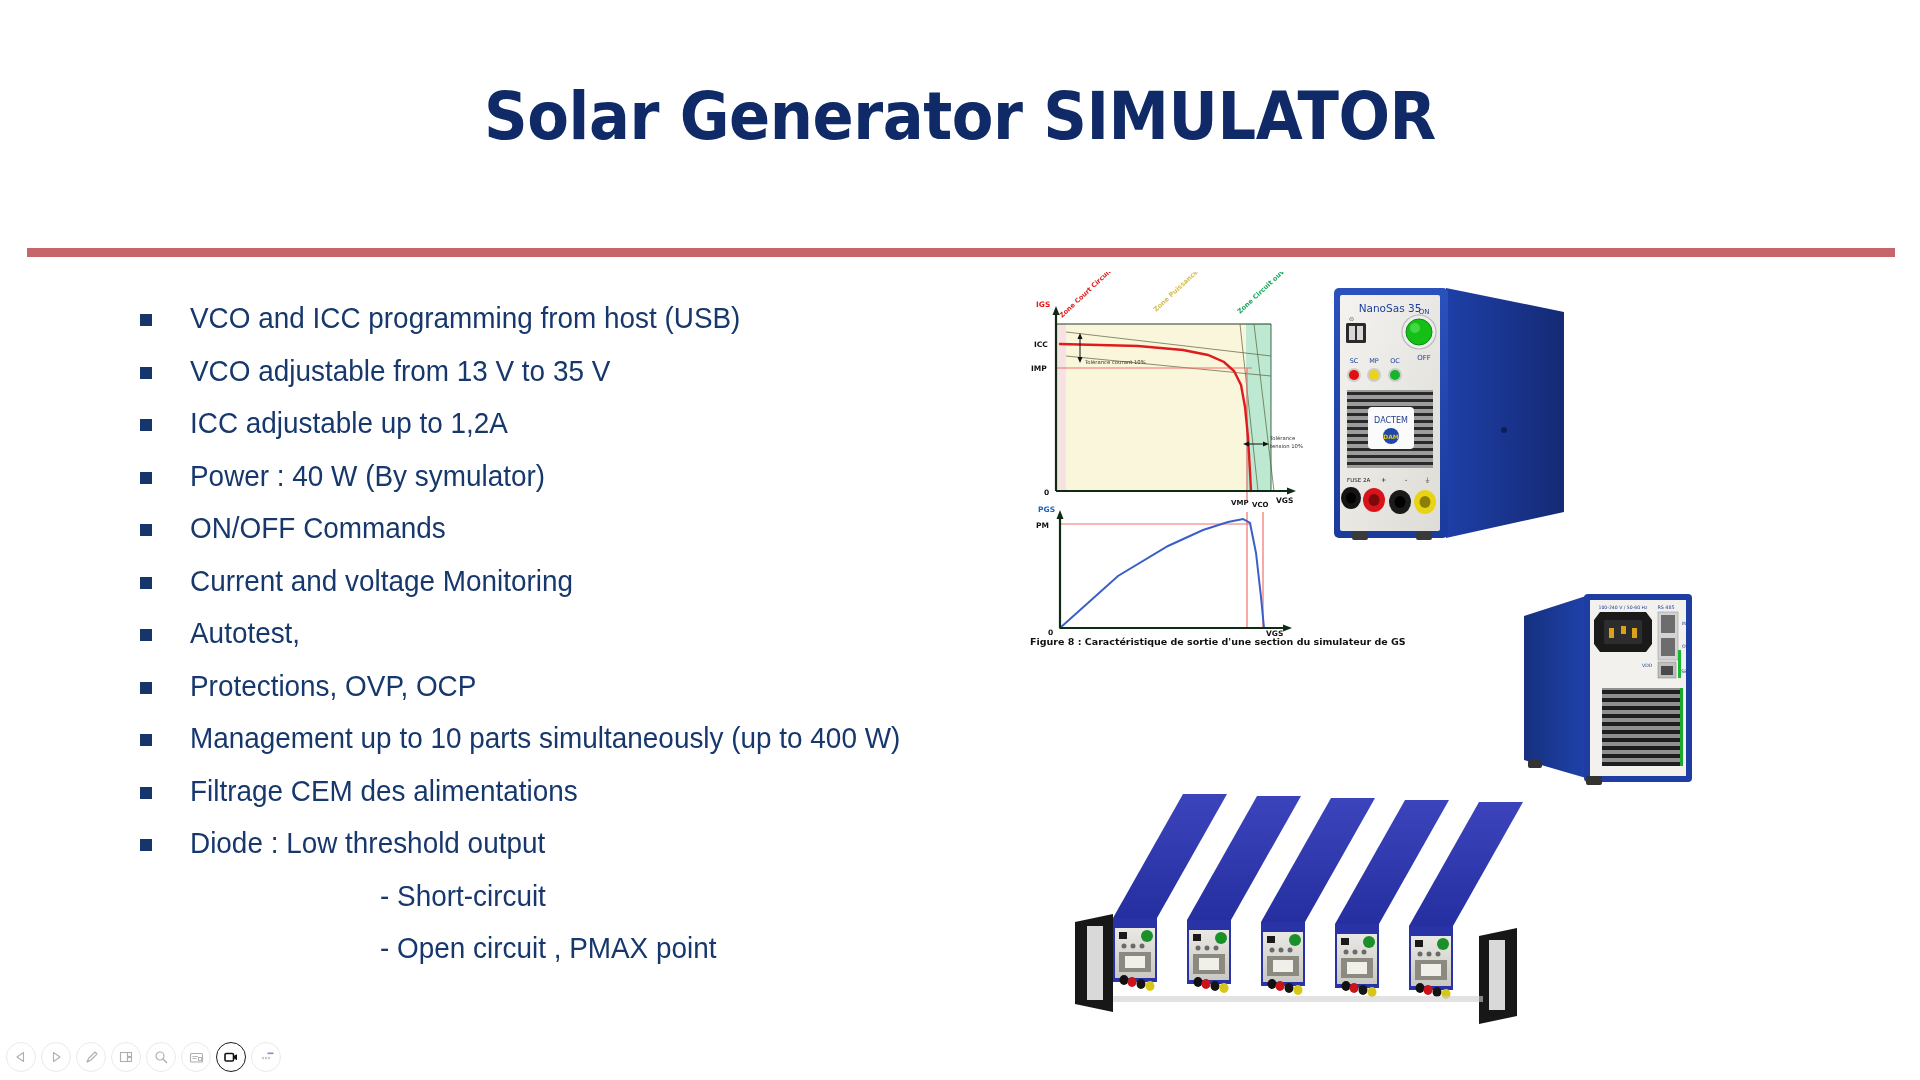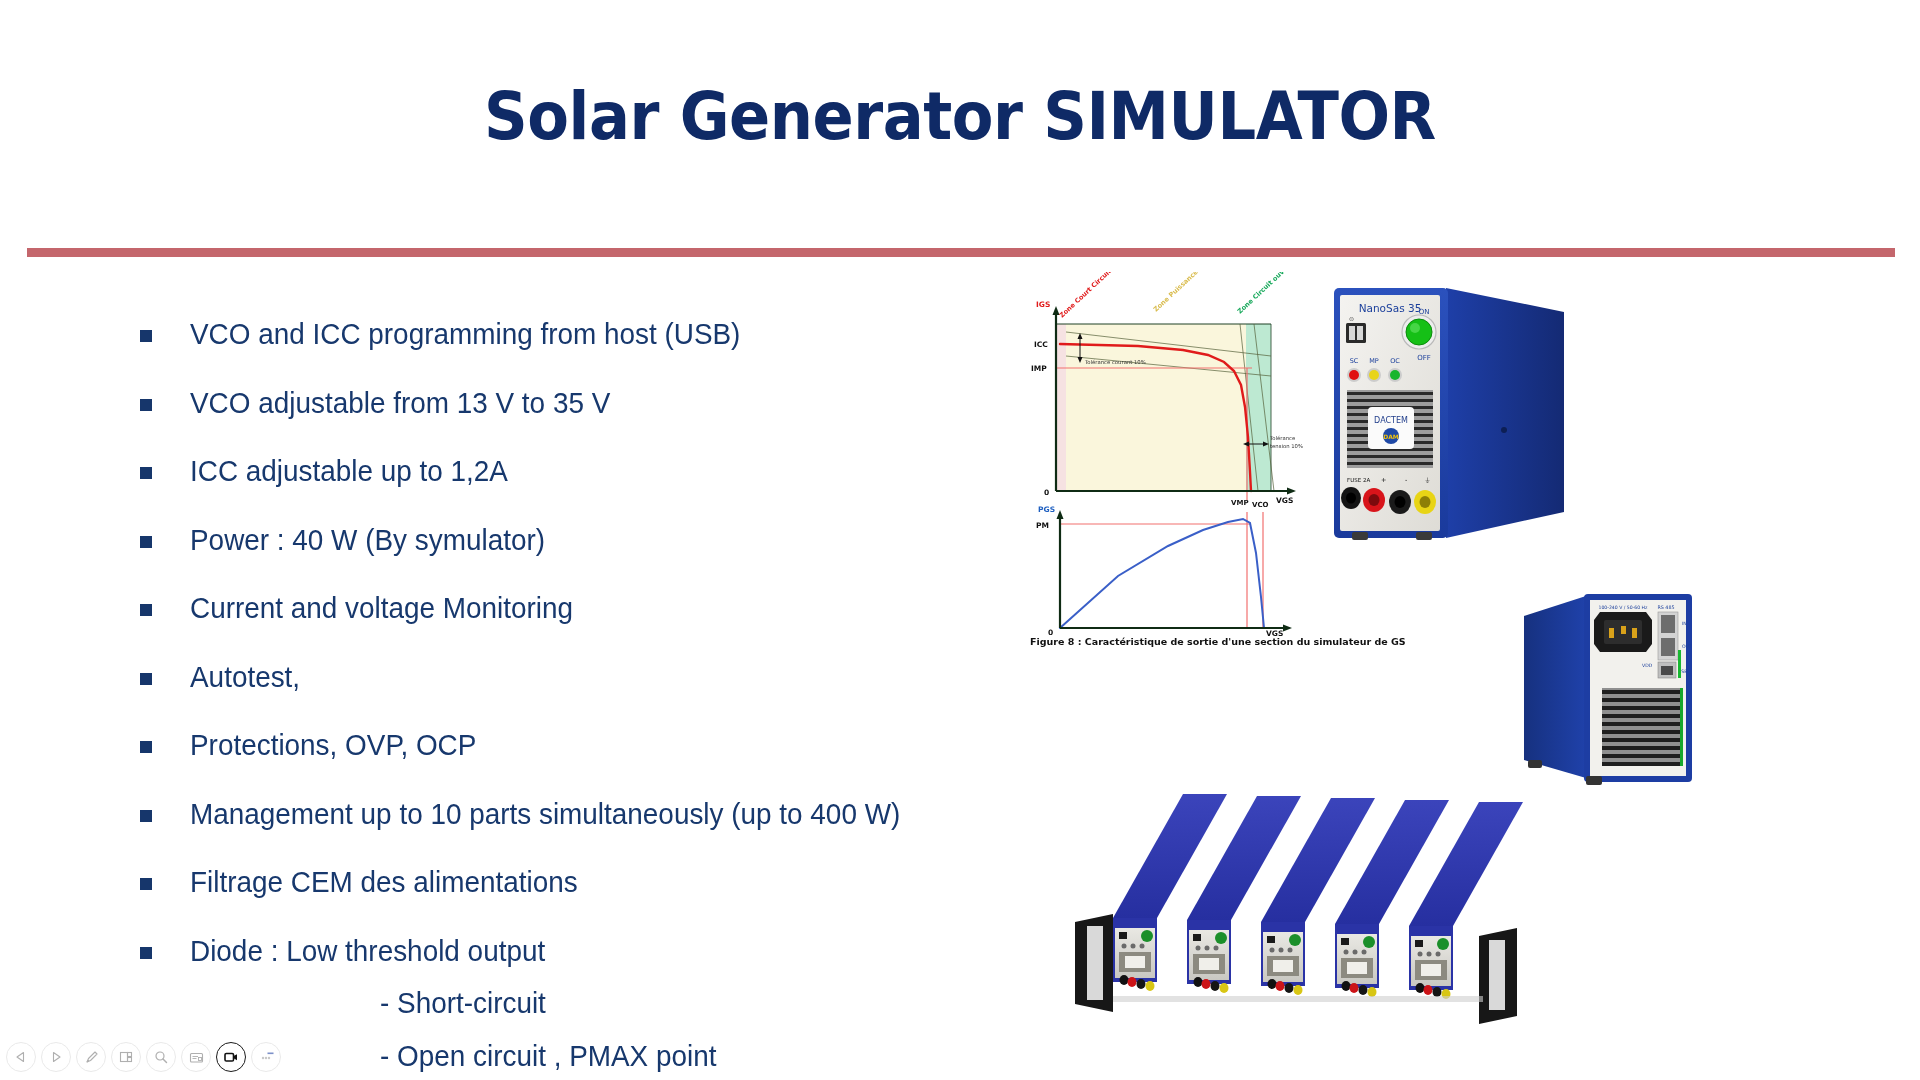--- a/index.html
+++ b/index.html
@@ -52,21 +52,20 @@
     position: absolute;
     top: 298px;
     left: 140px;
     width: 905px;
   }
 
   .bullet-row {
     display: flex;
     align-items: flex-start;
     height: 52.5px;
-    margin-top: 16px;
   }
 
   .bullet-marker {
     width: 12px;
     height: 12px;
     background: #16366b;
     margin-top: 16px;
     margin-right: 38px;
     flex: 0 0 auto;
   }
@@ -199,20 +198,24 @@
     <div class="bullet-row">
       <span class="bullet-marker"></span>
       <span class="bullet-text">ICC adjustable up to 1,2A</span>
     </div>
 
     <div class="bullet-row">
       <span class="bullet-marker"></span>
       <span class="bullet-text">Power : 40 W (By symulator)</span>
     </div>
 
+    <div class="bullet-row">
+      <span class="bullet-marker"></span>
+      <span class="bullet-text">ON/OFF Commands</span>
+    </div>
 
     <div class="bullet-row">
       <span class="bullet-marker"></span>
       <span class="bullet-text">Current and voltage Monitoring</span>
     </div>
 
     <div class="bullet-row">
       <span class="bullet-marker"></span>
       <span class="bullet-text">Autotest,</span>
     </div>

